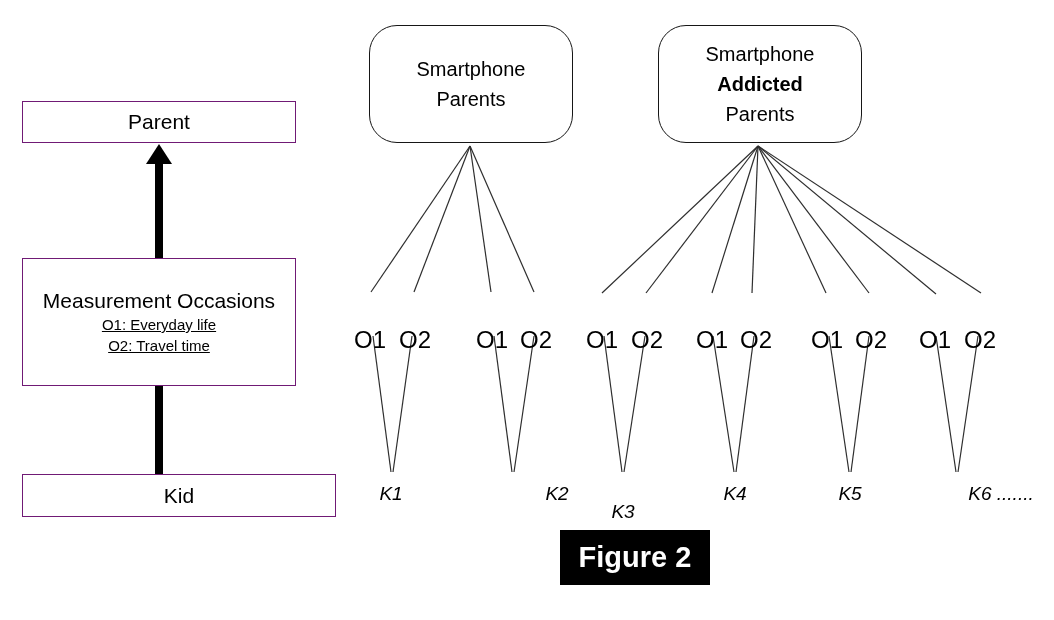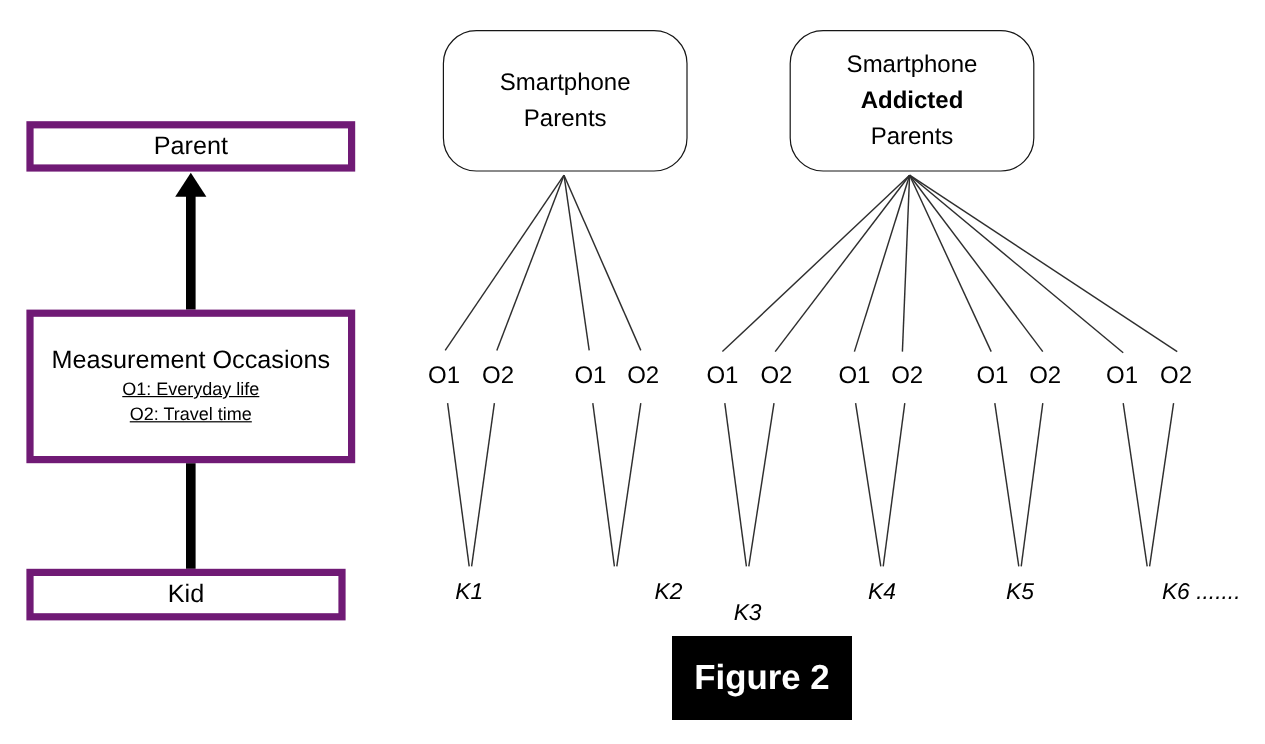--- a/index.html
+++ b/index.html
@@ -11,21 +11,21 @@
     font-family: "Liberation Sans", sans-serif;
     color: #000;
     overflow: hidden;
   }
   svg.lines { position:absolute; left:0; top:0; width:1054px; height:620px; }
 
   
   .sbox {
     position: absolute;
     box-sizing: border-box;
-    border: 6px solid #701a75;
+    border: 1px solid #701a75;
     background: #fff;
     display: flex;
     flex-direction: column;
     align-items: center;
     justify-content: center;
     text-align: center;
   }
   .sbox .title { font-size: 21px; line-height: 26px; }
   .sbox .sub   { font-size: 15px; line-height: 21px; text-decoration: underline; }
 
@@ -42,35 +42,36 @@
     justify-content: center;
     text-align: center;
     font-size: 20px;
     line-height: 30px;
   }
   .rbox .bold { font-weight: 700; }
 
   .olabel {
     position: absolute;
     transform: translateX(-50%);
-    font-size: 20px;
+    font-size: 24px;
     white-space: nowrap;
+    margin-top: 24px;
   }
   .klabel {
     position: absolute;
     transform: translateX(-50%);
     font-size: 19px;
     white-space: nowrap;
     font-style: italic;
   }
 
   .caption {
     position: absolute;
     left: 560px; top: 530px;
-    width: 150px; height: 70px;
+    width: 150px; height: 55px;
     background: #000;
     color: #fff;
     font-size: 29px;
     font-weight: 700;
     display: flex;
     align-items: center;
     justify-content: center;
   }
 </style>
 </head>
@@ -122,21 +123,21 @@
   <div class="sbox" style="left:22px; top:101px; width:274px; height:42px;">
     <span class="title">Parent</span>
   </div>
 
   <div class="sbox" style="left:22px; top:258px; width:274px; height:128px;">
     <span class="title">Measurement Occasions</span>
     <span class="sub">O1: Everyday life</span>
     <span class="sub">O2: Travel time</span>
   </div>
 
-  <div class="sbox" style="left:22px; top:474px; width:266px; height:43px;">
+  <div class="sbox" style="left:22px; top:474px; width:314px; height:43px;">
     <span class="title">Kid</span>
   </div>
 
   <div class="rbox" style="left:369px; top:25px; width:204px; height:118px;">
     <span>Smartphone</span>
     <span>Parents</span>
   </div>
 
   <div class="rbox" style="left:658px; top:25px; width:204px; height:118px;">
     <span>Smartphone</span>

